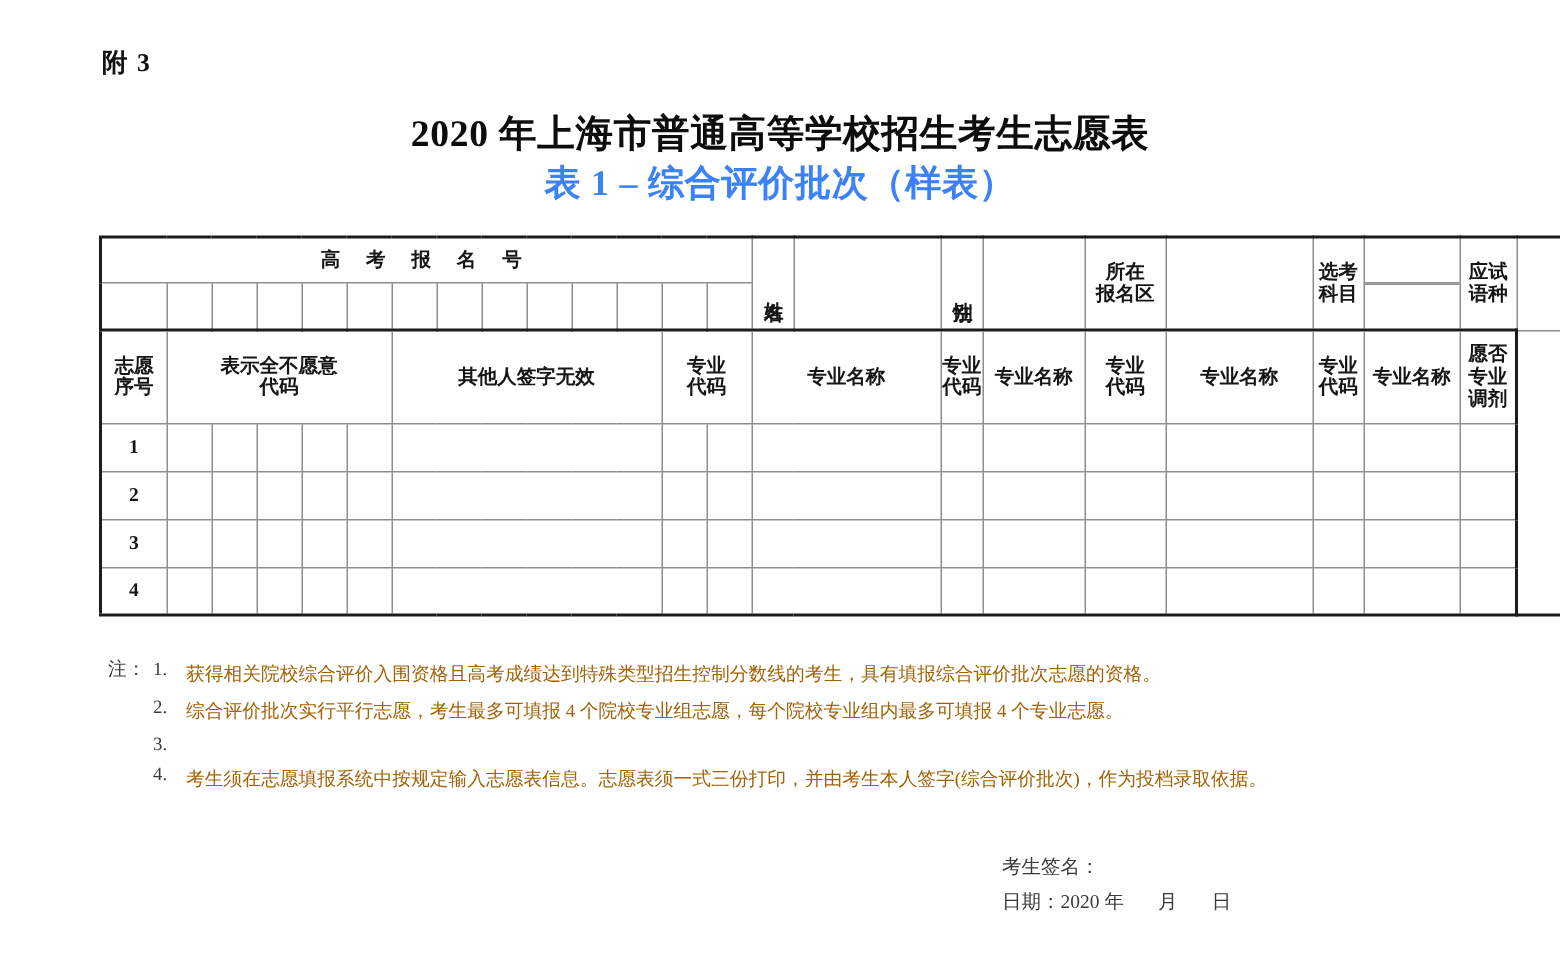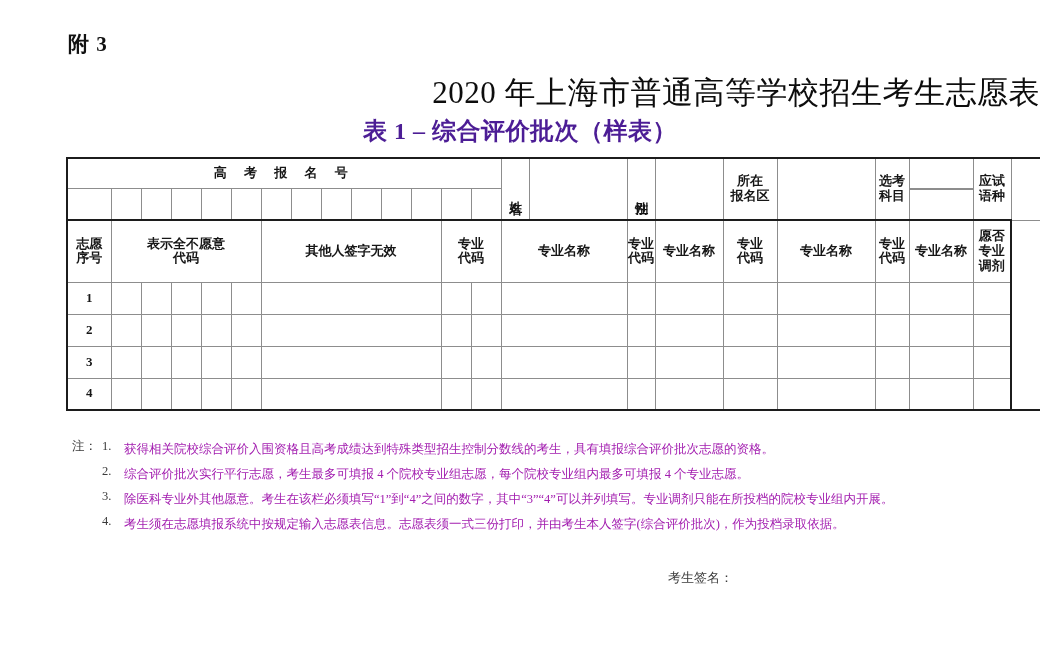--- a/index.html
+++ b/index.html
@@ -21,49 +21,48 @@
     width: 1040px;
     height: 647px;
     box-sizing: border-box;
   }
 
   
   .attach-label {
     position: absolute;
     left: 68px;
     top: 30px;
-    font-size: 21px;
+    font-size: 17px;
     font-weight: 700;
     letter-spacing: 1px;
     color: #111;
   }
 
   
   .title-block {
     position: absolute;
     left: 0;
     top: 74px;
     width: 1040px;
     text-align: center;
   }
   .title-main {
-    font-size: 31px;
-    font-weight: 400;
+    font-size: 25px;
+    font-weight: 700;
     letter-spacing: 0.5px;
     line-height: 1.25;
     color: #0d0d0d;
-    text-align: right;
   }
   .title-sub {
     font-size: 24px;
     font-weight: 700;
     letter-spacing: 0.5px;
     line-height: 1.3;
     margin-top: 3px;
-    color: #4c1d95;
+    color: #3b82f6;
   }
 
   
   .table-wrap {
     position: absolute;
     left: 66px;
     top: 157px;
     width: 908px;
   }
   table.form {
@@ -154,21 +153,21 @@
   .note-num {
     width: 22px;
     flex: 0 0 22px;
     text-align: left;
     font-size: 12.5px;
     color: #3a3a3a;
   }
   .note-body {
     flex: 1 1 auto;
     font-size: 12.5px;
-    color: #a21caf;
+    color: #a16207;
     line-height: 1.45;
   }
   .note-body .cont {
     display: block;
     text-indent: 0;
   }
 
   
   .sign-block {
     position: absolute;
@@ -413,27 +412,27 @@
     </div>
     <div class="note-row">
       <div class="note-lead"></div>
       <div class="note-num">2.</div>
       <div class="note-body">综合评价批次实行平行志愿，考生最多可填报 4 个院校专业组志愿，每个院校专业组内最多可填报 4 个专业志愿。</div>
     </div>
     <div class="note-row">
       <div class="note-lead"></div>
       <div class="note-num">3.</div>
       <div class="note-body">
-        <span class="cont">除医科专业外其他愿意。考生在该栏必须填写“1”到“4”之间的数字，其中“3”“4”可以并列填写。专业调剂只能在所投档的院校专业组内开展。</span>
       </div>
     </div>
     <div class="note-row">
       <div class="note-lead"></div>
       <div class="note-num">4.</div>
       <div class="note-body">考生须在志愿填报系统中按规定输入志愿表信息。志愿表须一式三份打印，并由考生本人签字(综合评价批次)，作为投档录取依据。</div>
     </div>
   </div>
 
   <div class="sign-block">
     <div class="sign-line">考生签名：</div>
+    <div class="sign-line">日期：2020 年       月       日</div>
   </div>
 
 </div>
 
 </body></html>

